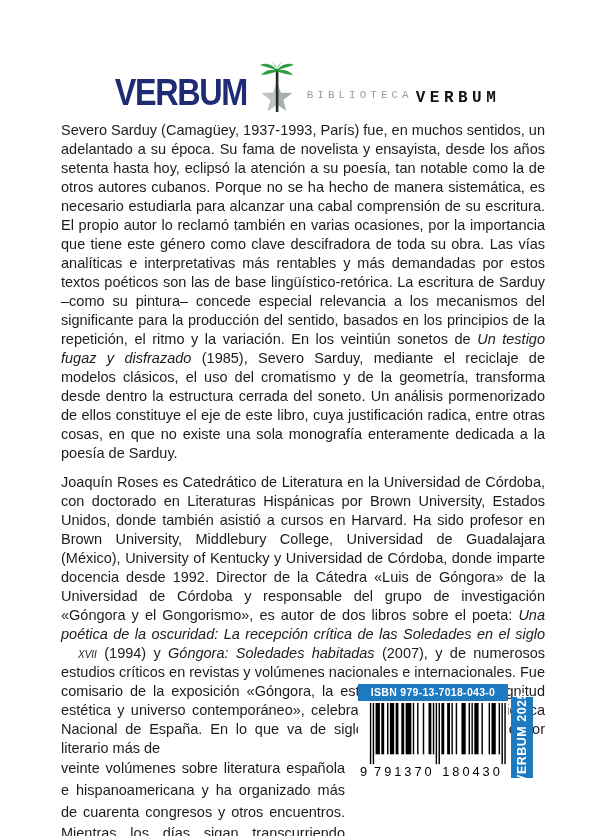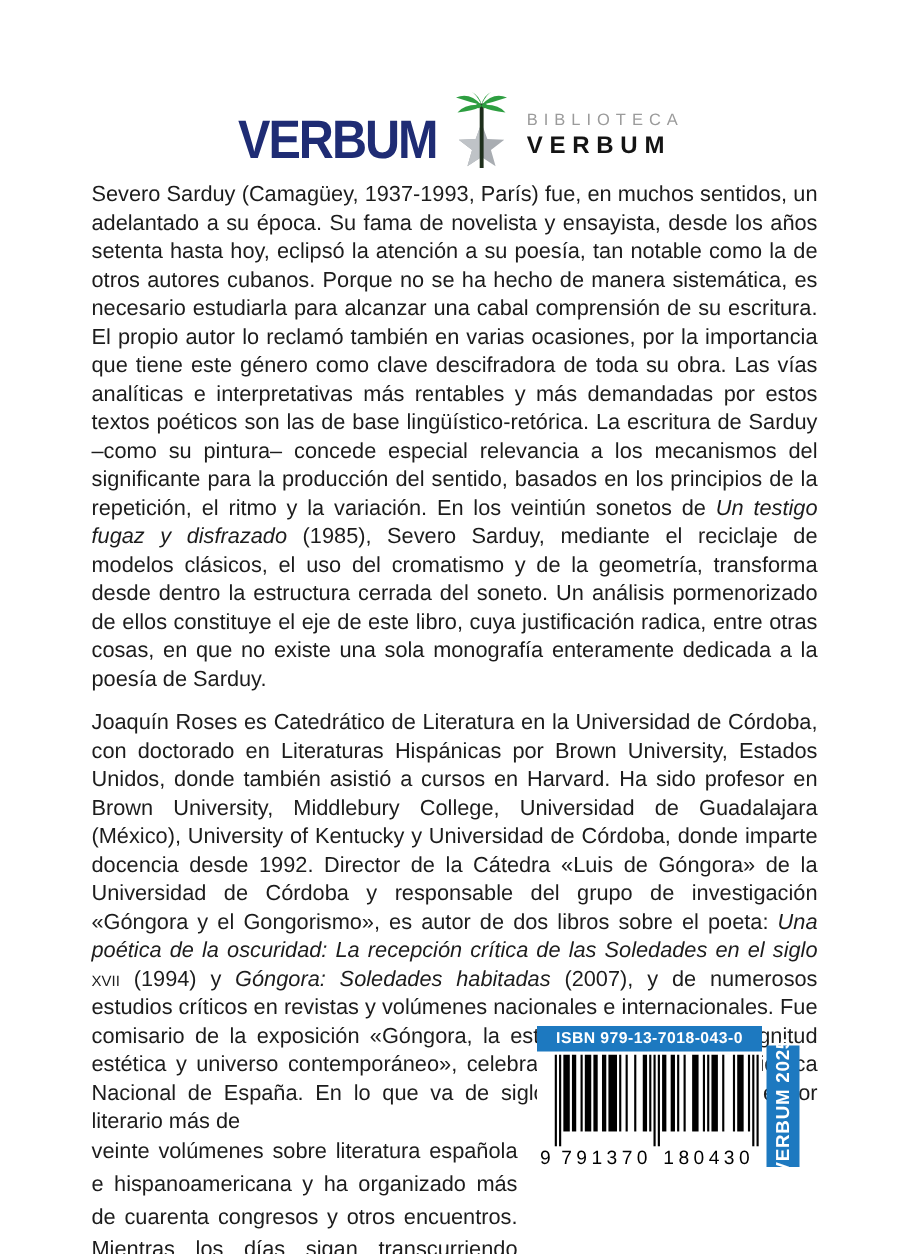--- a/index.html
+++ b/index.html
@@ -29,21 +29,21 @@
   .wordmark {
     font-size: 36px;
     font-weight: bold;
     letter-spacing: -1.5px;
     color: #1f2c74;
     line-height: 0.8;
     transform: scaleX(0.9);
     transform-origin: right bottom;
   }
   .palm-icon { width: 40px; height: 54px; margin-bottom: -6px; }
-  .collection { display: flex; flex-direction: column; gap: 3px; padding-bottom: 1px; }
+  .collection { display: flex; flex-direction: row; gap: 3px; padding-bottom: 1px; font-family: Liberation Mono, monospace; }
   .collection .top {
     font-size: 11px;
     letter-spacing: 4px;
     color: #9b9b9b;
     font-weight: 500;
   }
   .collection .bottom {
     font-size: 16px;
     font-weight: bold;
     letter-spacing: 4.5px;
@@ -63,21 +63,21 @@
   }
   .body-text p { margin: 0; }
   .para-gap { margin-top: 10px !important; }
   .bio-narrow {
     max-width: 284px;
     line-height: 21.8px;
     text-align: justify;
   }
   .bold { font-weight: normal; }
   .italic { font-style: italic; }
-  .smallcaps { font-variant: small-caps; }
+  .smallcaps { font-style: italic; font-variant: small-caps; margin-left: 17px; }
 
   
   .isbn-block {
     position: absolute;
     top: 684px;
     left: 358px;
     display: flex;
     align-items: flex-end;
     gap: 3px;
   }

